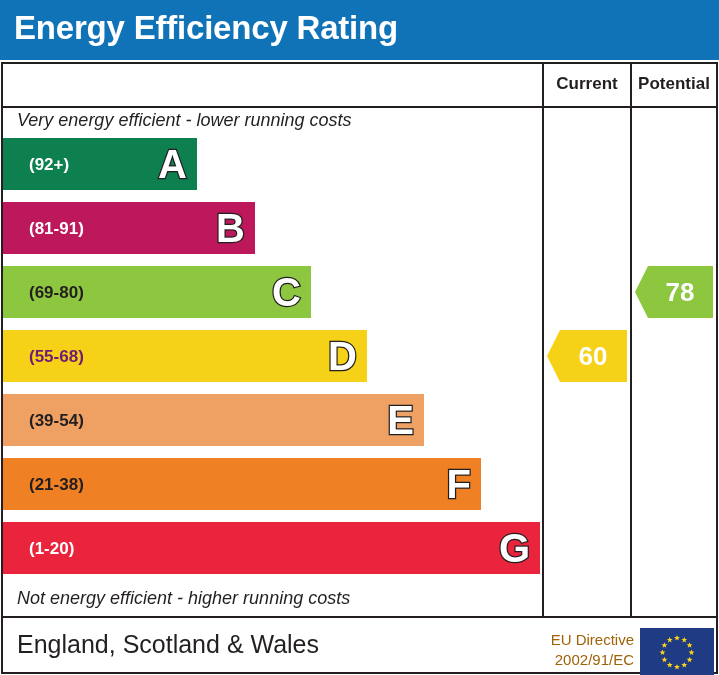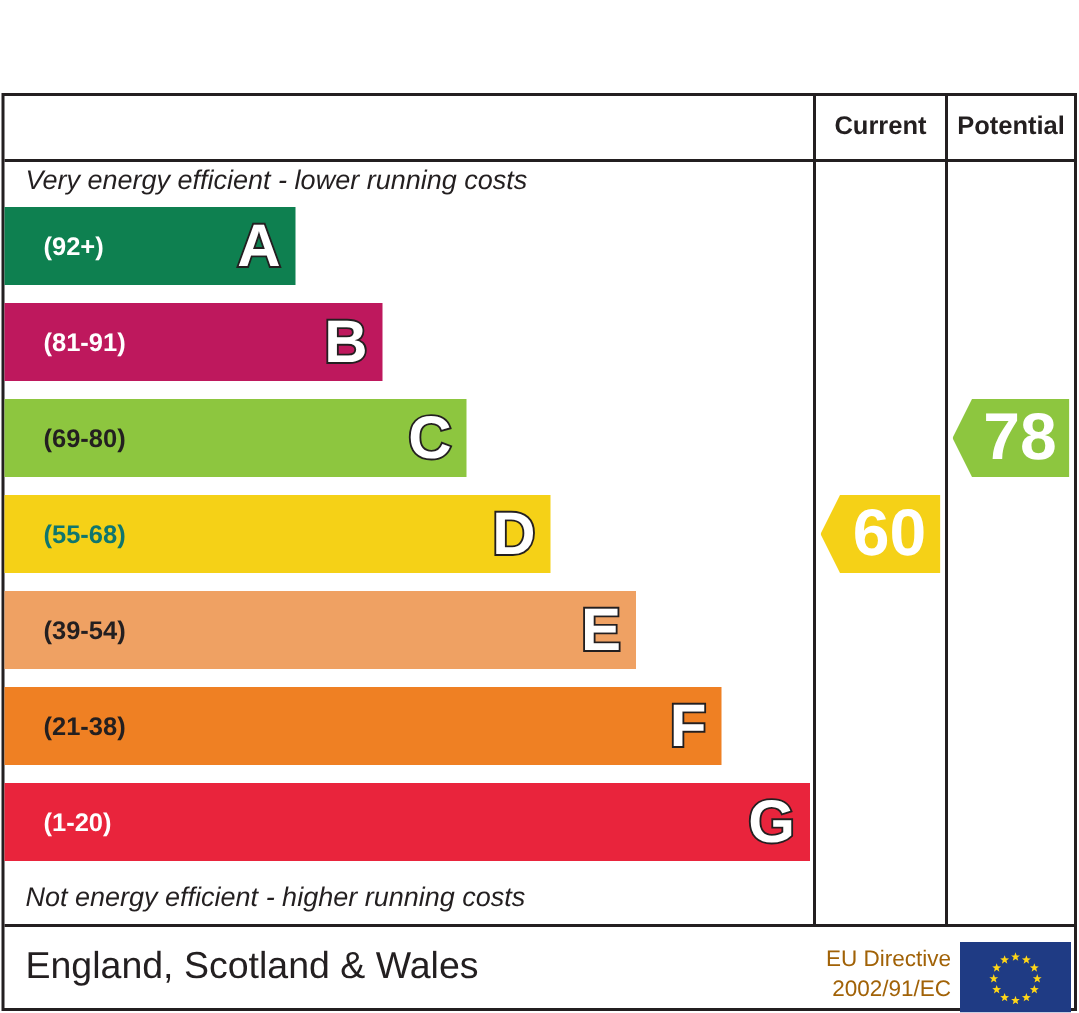--- a/index.html
+++ b/index.html
@@ -125,21 +125,21 @@
   
   .rating {
     position: absolute;
     height: 52px;
     display: flex;
     align-items: center;
     justify-content: center;
     clip-path: polygon(0% 50%, 13px 0%, 100% 0%, 100% 100%, 13px 100%);
   }
   .rating-value {
-    font-size: 44px;
+    font-size: 26px;
     font-weight: bold;
     color: #ffffff;
     margin-left: 12px;
     line-height: 1;
   }
   .rating.current   { left: 544px; width: 80px; }
   .rating.potential { left: 632px; width: 78px; }
 
   
   .footer-region {
@@ -165,20 +165,23 @@
     width: 74px; height: 49px;
     background: #1F3B84;
   }
   .eu-flag svg { display: block; width: 74px; height: 49px; }
 </style>
 </head>
 <body>
 
 <div id="epc">
 
+  <div class="title-bar">
+    <div class="title-text">Energy Efficiency Rating</div>
+  </div>
 
   <div class="frame">
 
     <div class="hrow-head"></div>
     <div class="hrow-foot"></div>
     <div class="vdiv c1"></div>
     <div class="vdiv c2"></div>
 
     <div class="col-head current">Current</div>
     <div class="col-head potential">Potential</div>
@@ -193,21 +196,21 @@
         </div>
         <div class="band" style="top: 64px; width: 252px; height: 52px; background: #be185d;">
           <span class="band-range" style="color: rgb(255, 255, 255);">(81-91)</span>
           <span class="band-letter" style="right: 10px;">B</span>
         </div>
         <div class="band" style="top: 128px; width: 308px; height: 52px; background: rgb(141, 198, 63);">
           <span class="band-range" style="color: rgb(35, 31, 32);">(69-80)</span>
           <span class="band-letter" style="right: 10px;">C</span>
         </div>
         <div class="band" style="top: 192px; width: 364px; height: 52px; background: rgb(245, 209, 23);">
-          <span class="band-range" style="color: #0f766e; text-align: right;">(55-68)</span>
+          <span class="band-range" style="color: #701a75; text-align: right;">(55-68)</span>
           <span class="band-letter" style="right: 10px;">D</span>
         </div>
         <div class="band" style="top: 256px; width: 421px; height: 52px; background: rgb(239, 161, 99); text-decoration: underline;">
           <span class="band-range" style="color: rgb(35, 31, 32);">(39-54)</span>
           <span class="band-letter" style="right: 10px;">E</span>
         </div>
         <div class="band" style="top: 320px; width: 478px; height: 52px; background: rgb(239, 128, 35);">
           <span class="band-range" style="color: rgb(35, 31, 32);">(21-38)</span>
           <span class="band-letter" style="right: 10px;">F</span>
         </div>

